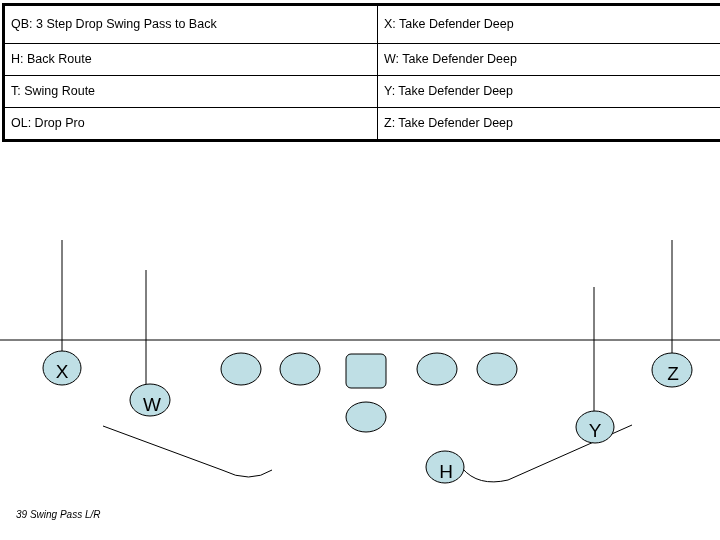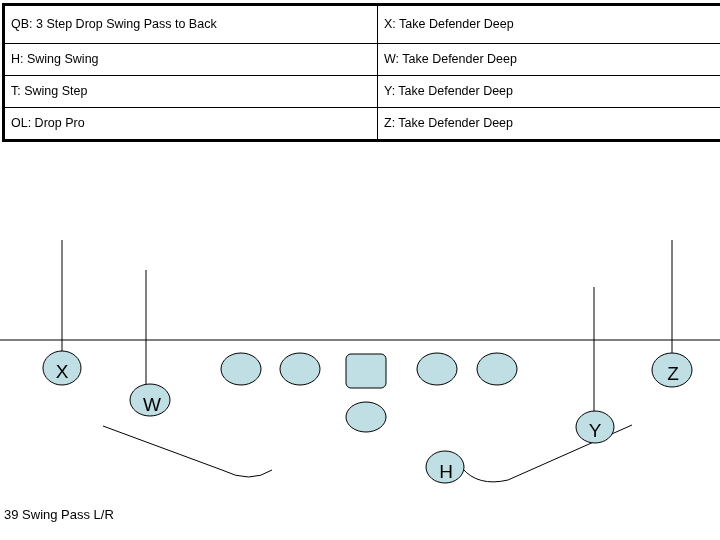--- a/index.html
+++ b/index.html
@@ -55,26 +55,27 @@
     top: 130px;
     width: 720px;
     height: 410px;
   }
   .field svg {
     display: block;
   }
 
   .play-label {
     position: absolute;
-    left: 4px;
+    left: 16px;
     top: 507px;
-    font-size: 13px;
+    font-size: 10px;
     line-height: 16px;
     color: #000000;
     white-space: nowrap;
+    font-style: italic;
   }
 
   .plyr-letter {
     font-family: "Liberation Sans", sans-serif;
     font-size: 19px;
     fill: #000000;
     text-anchor: middle;
   }
 </style>
 </head>
@@ -82,25 +83,25 @@
 
 <div id="root">
 
   <table class="assign-table">
     <tbody>
       <tr>
         <td class="col-left">QB: 3 Step Drop Swing Pass to Back</td>
         <td class="col-right">X: Take Defender Deep</td>
       </tr>
       <tr>
-        <td class="col-left">H: Swing Swing</td>
+        <td class="col-left">H: Back Route</td>
         <td class="col-right">W: Take Defender Deep</td>
       </tr>
       <tr>
-        <td class="col-left">T: Swing Step</td>
+        <td class="col-left">T: Swing Route</td>
         <td class="col-right">Y: Take Defender Deep</td>
       </tr>
       <tr>
         <td class="col-left">OL: Drop Pro</td>
         <td class="col-right">Z: Take Defender Deep</td>
       </tr>
     </tbody>
   </table>
 
   <div class="field">

